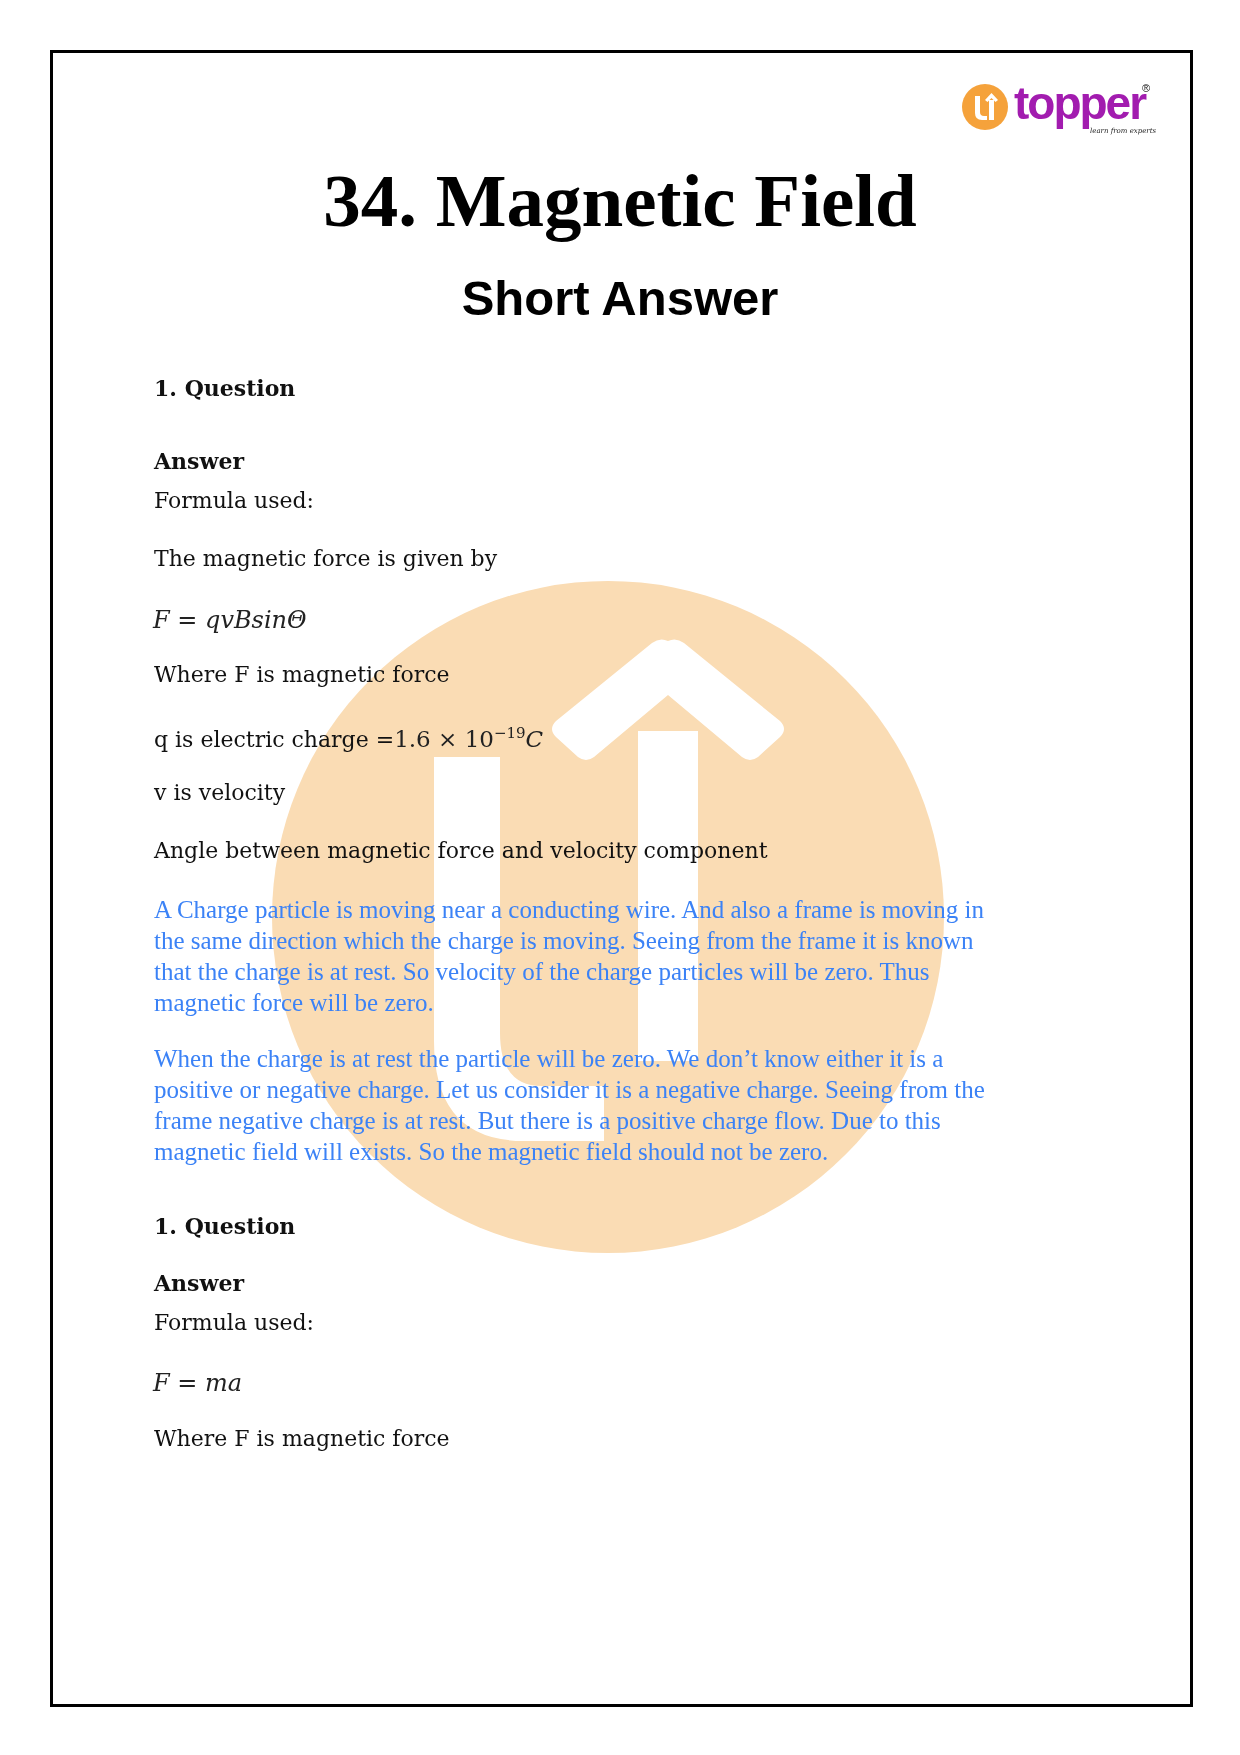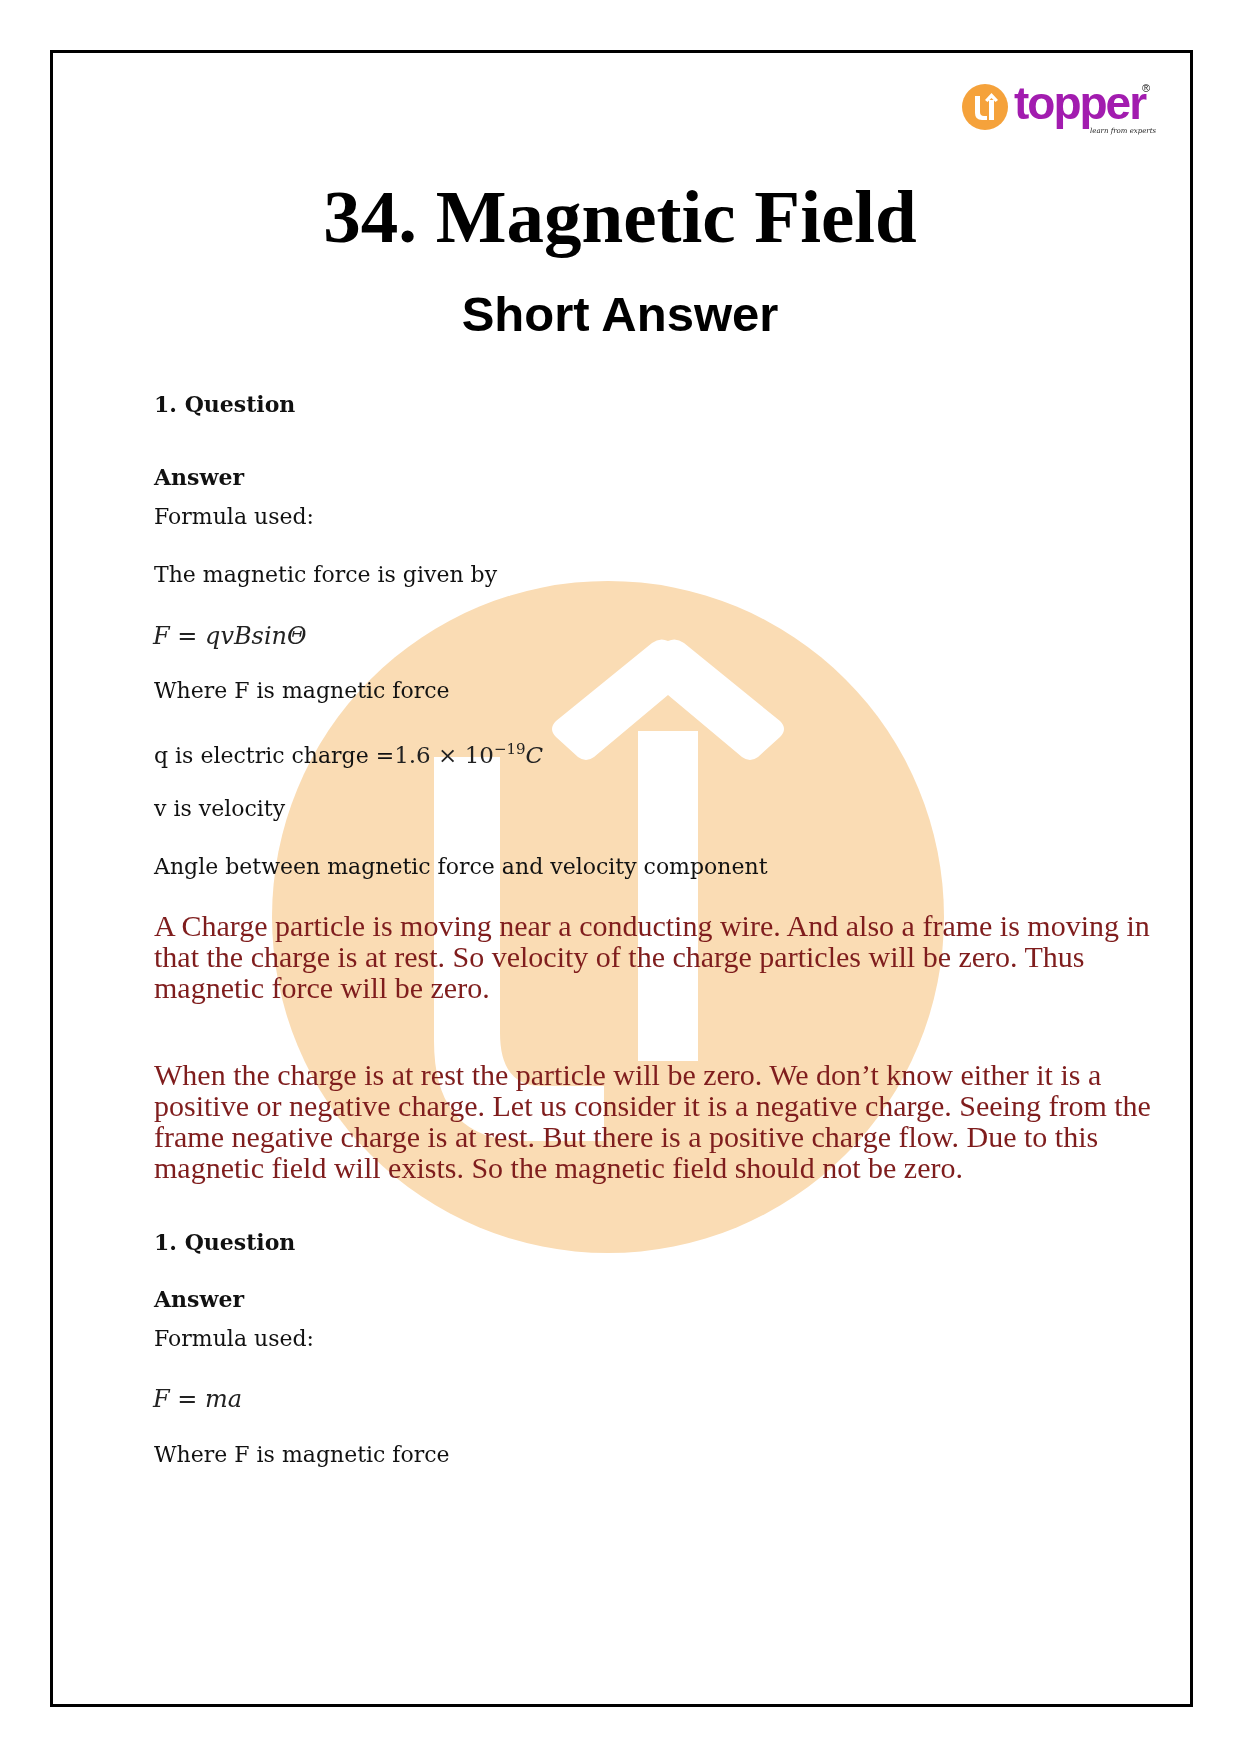--- a/index.html
+++ b/index.html
@@ -72,21 +72,21 @@
       left: 128px;
       top: 45px;
       font-family: "DejaVu Serif", serif;
       font-style: italic;
       font-size: 7px;
       color: #222222;
     }
     .content {
       position: absolute;
       left: 0;
-      top: 16px;
+      top: 0;
       width: 1240px;
       height: 1584px;
       z-index: 2;
     }
     .title {
       position: absolute;
       left: 0;
       width: 1240px;
       top: 156px;
       text-align: center;
@@ -122,23 +122,23 @@
     }
     .line.bold {
       font-weight: bold;
       margin-top: 18px;
     }
     .para {
       position: absolute;
       left: 154px;
       width: 920px;
       font-family: "Liberation Serif", serif;
-      font-size: 30px;
+      font-size: 25px;
       line-height: 31px;
-      color: #7f1d1d;
+      color: #3b82f6;
       mix-blend-mode: multiply;
     }
     .para span { display: block; white-space: nowrap; }
     .formula {
       position: absolute;
       left: 153px;
       font-family: "DejaVu Serif", serif;
       font-style: italic;
       font-size: 24px;
       line-height: 30px;
@@ -193,20 +193,21 @@
   <div class="formula" style="top:605px;">F  = qvBsinΘ</div>
   <div class="line" style="top:660px;">Where F is magnetic force</div>
   <div class="line" style="top:718px;">
     <span>q is electric charge =</span><span class="sci"><span>1.6 × 10</span><sup>−19</sup><span class="unit">C</span></span>
   </div>
   <div class="line" style="top:778px;">v is velocity</div>
   <div class="line" style="top:836px;">Angle between magnetic force and velocity component</div>
 
   <div class="para" style="top:894px;">
     <span>A Charge particle is moving near a conducting wire. And also a frame is moving in</span>
+    <span>the same direction which the charge is moving. Seeing from the frame it is known</span>
     <span>that the charge is at rest. So velocity of the charge particles will be zero. Thus</span>
     <span>magnetic force will be zero.</span>
   </div>
 
   <div class="para" style="top:1043px;">
     <span>When the charge is at rest the particle will be zero. We don’t know either it is a</span>
     <span>positive or negative charge. Let us consider it is a negative charge. Seeing from the</span>
     <span>frame negative charge is at rest. But there is a positive charge flow. Due to this</span>
     <span>magnetic field will exists. So the magnetic field should not be zero.</span>
   </div>

